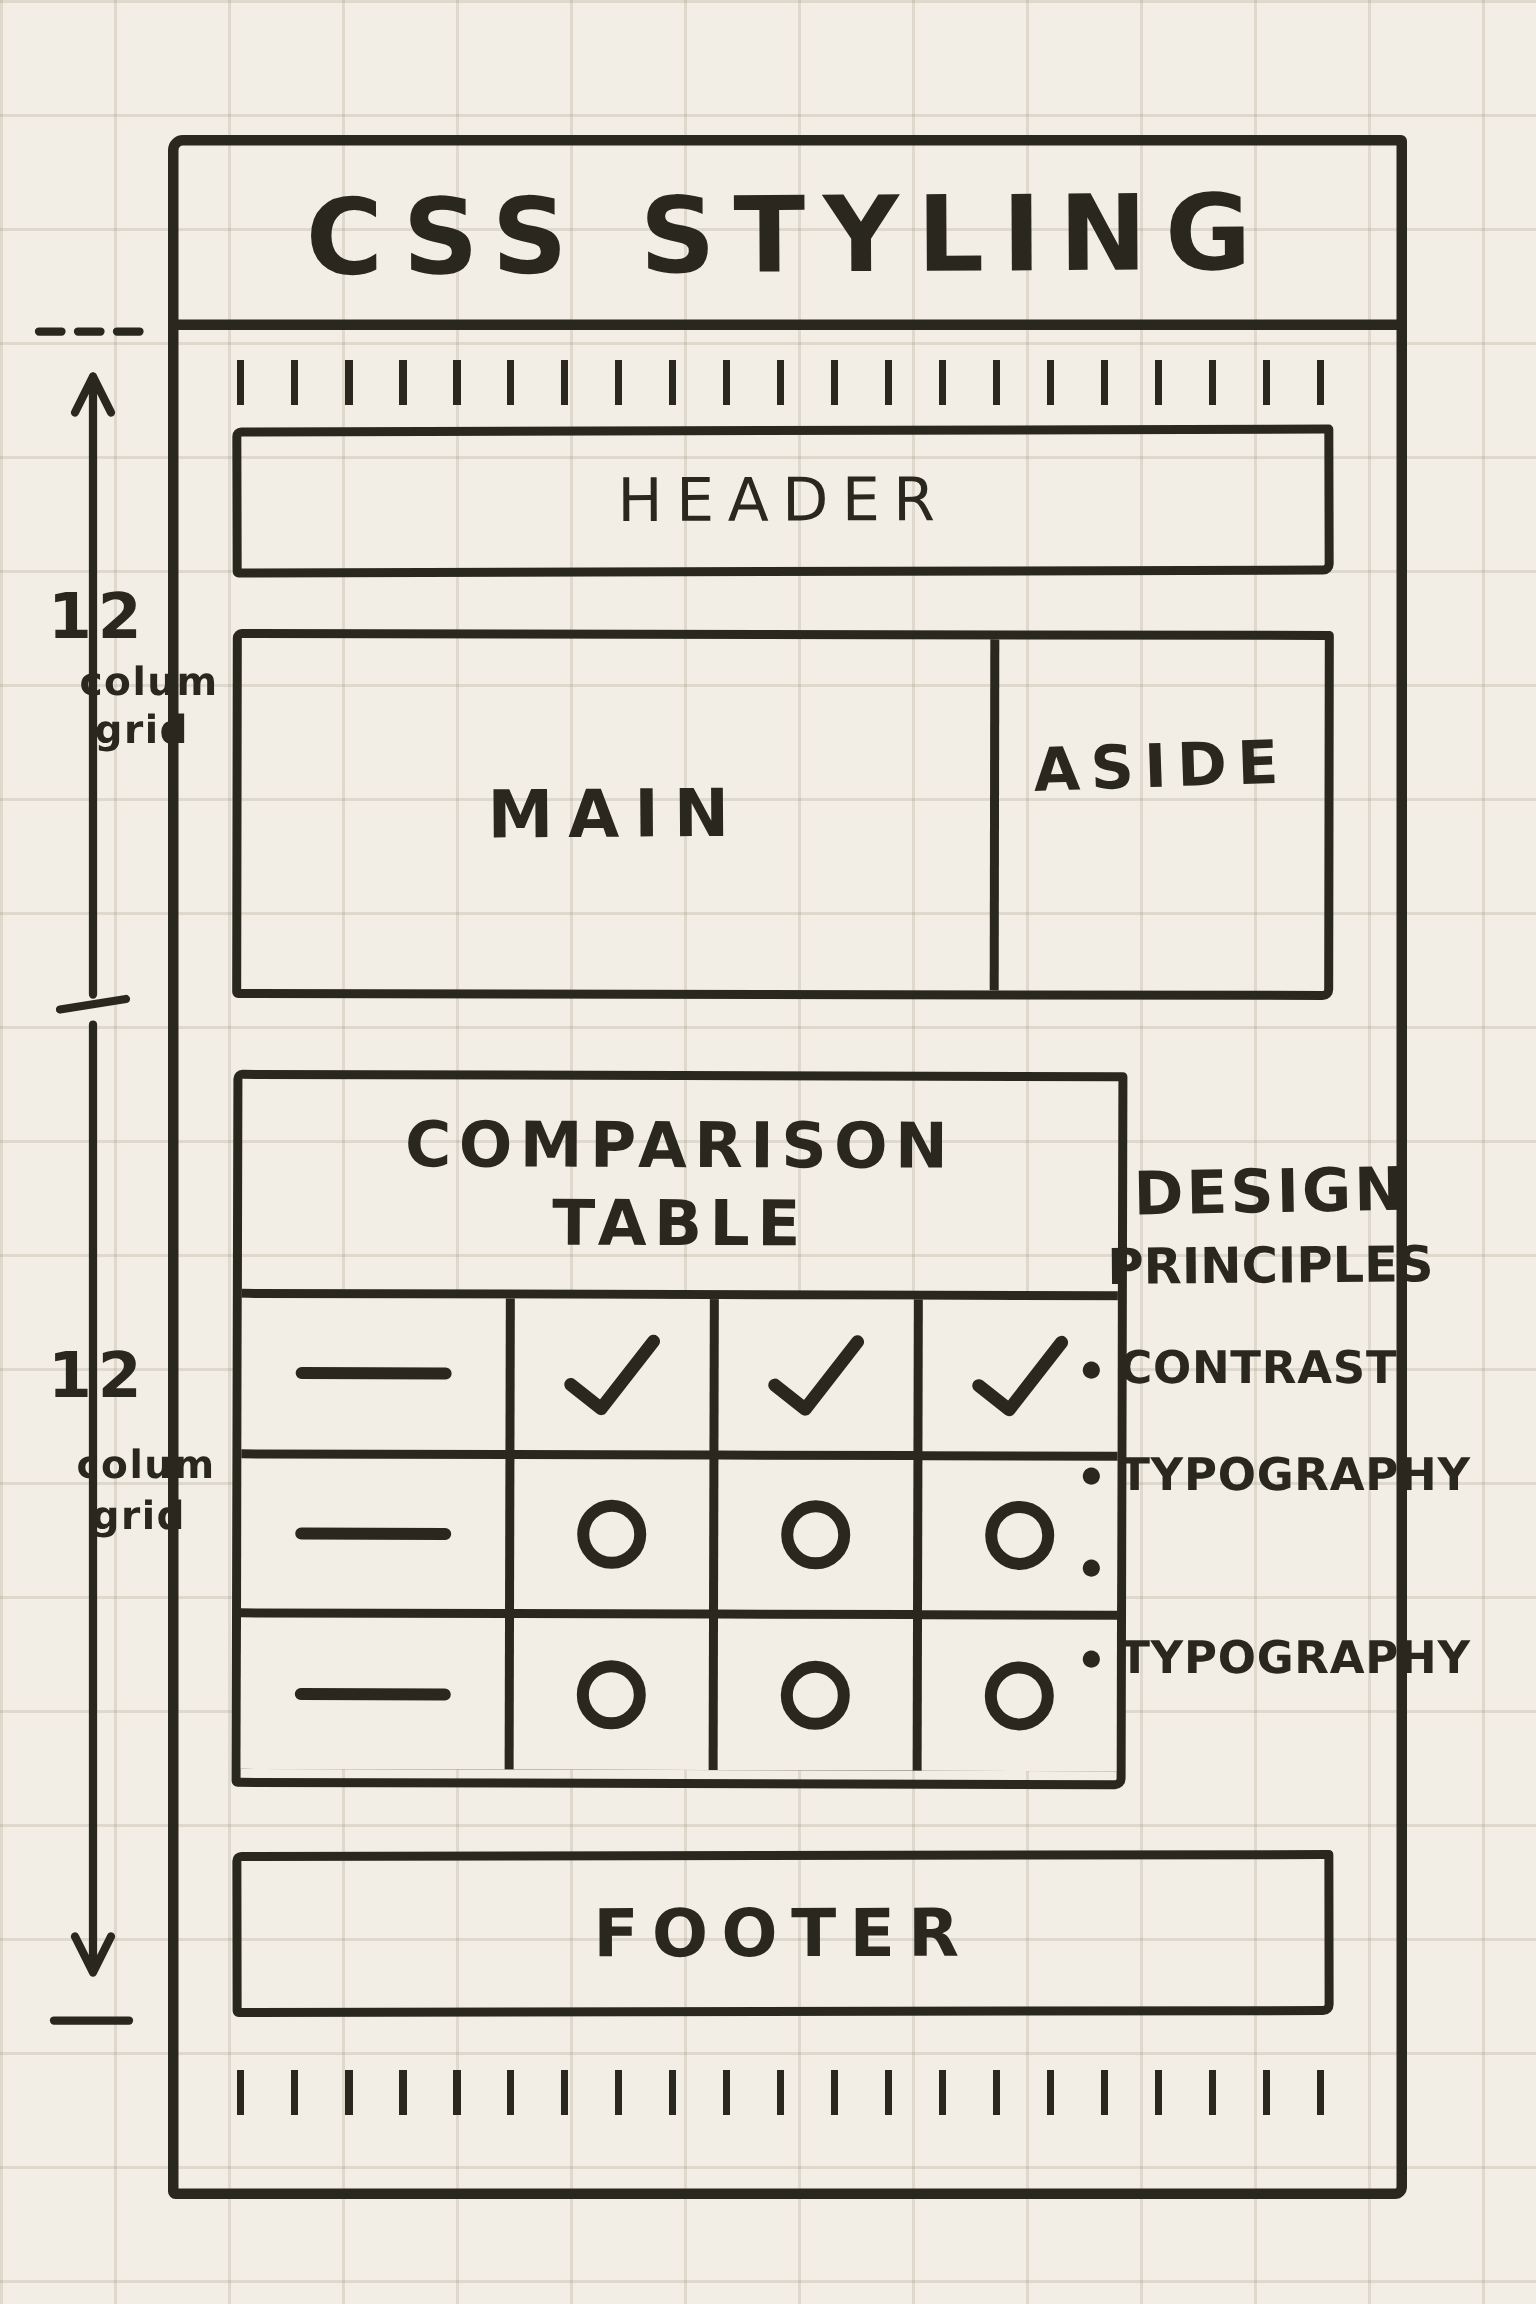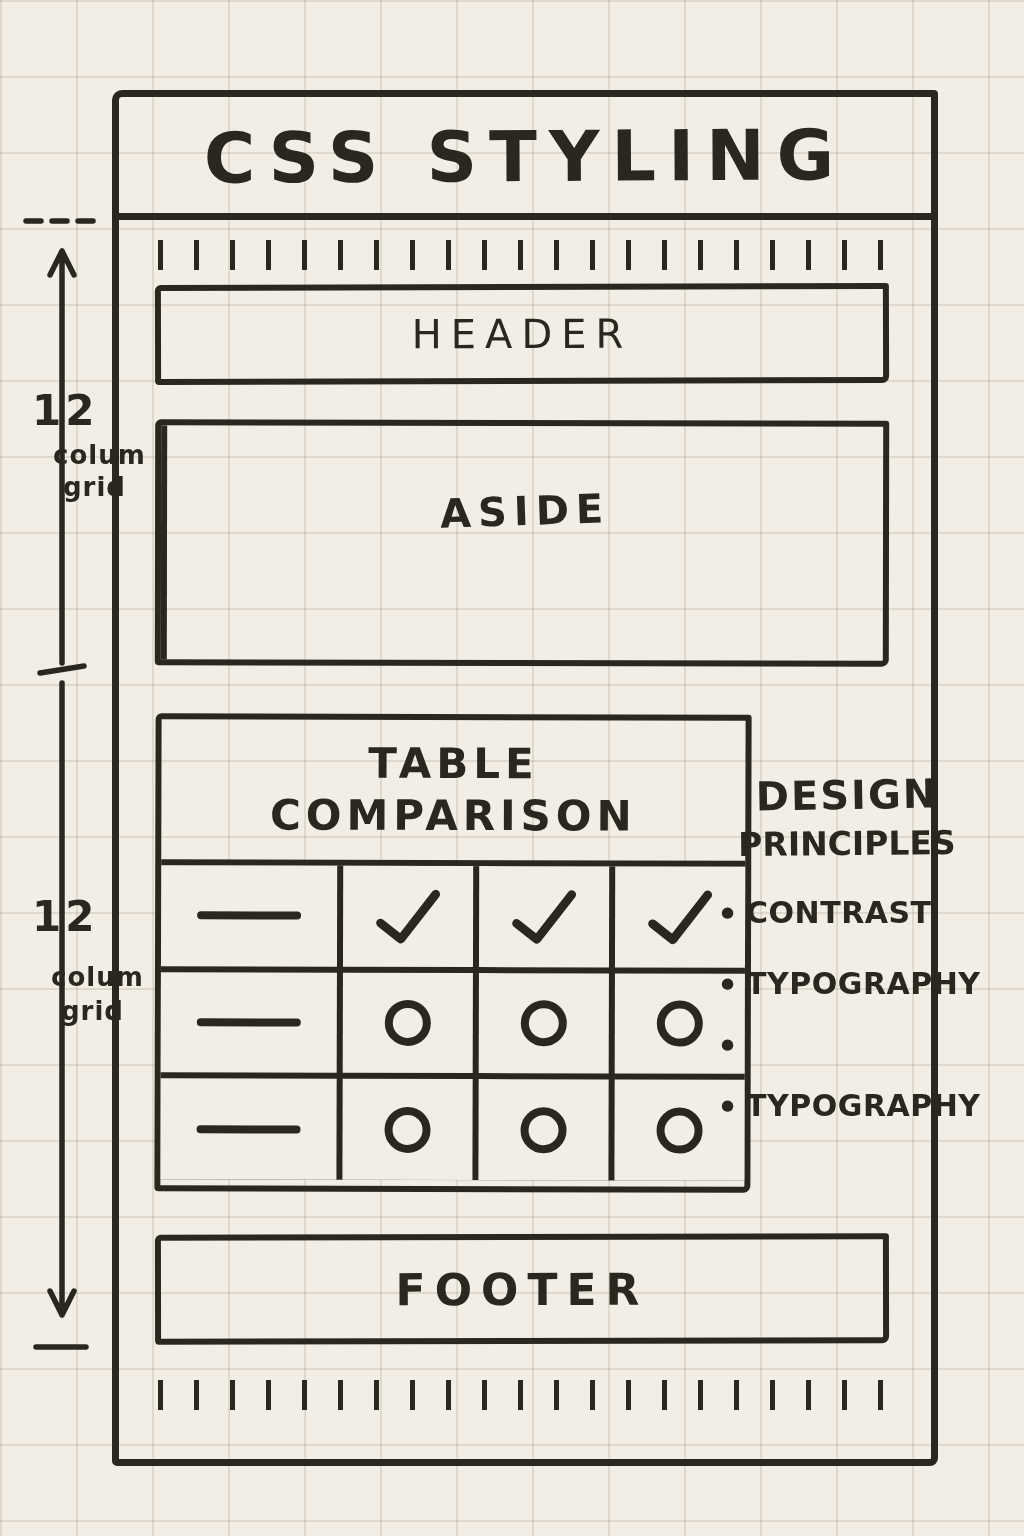--- a/index.html
+++ b/index.html
@@ -124,29 +124,32 @@
   <div class="title">CSS STYLING</div>
   <div class="title-rule"></div>
 
   <div class="ticks ticks-top"></div>
 
   <div class="sketch-box header-box">
     <span class="label">HEADER</span>
   </div>
 
   <div class="sketch-box main-aside">
+    <div class="main-cell">
+      <span class="label">MAIN</span>
+    </div>
     <div class="aside-cell">
       <span class="label">ASIDE</span>
     </div>
   </div>
 
   <div class="sketch-box table-box">
     <div class="table-title">
+      <span>COMPARISON</span>
       <span>TABLE</span>
-      <span>COMPARISON</span>
     </div>
     <div class="table-grid">
         <div class="cell">
           <span class="dash"></span>
         </div>
         <div class="cell">
           <svg class="check" viewBox="0 0 100 80">
             <path d="M12 50 L40 72 L88 10"></path>
           </svg>
         </div>

